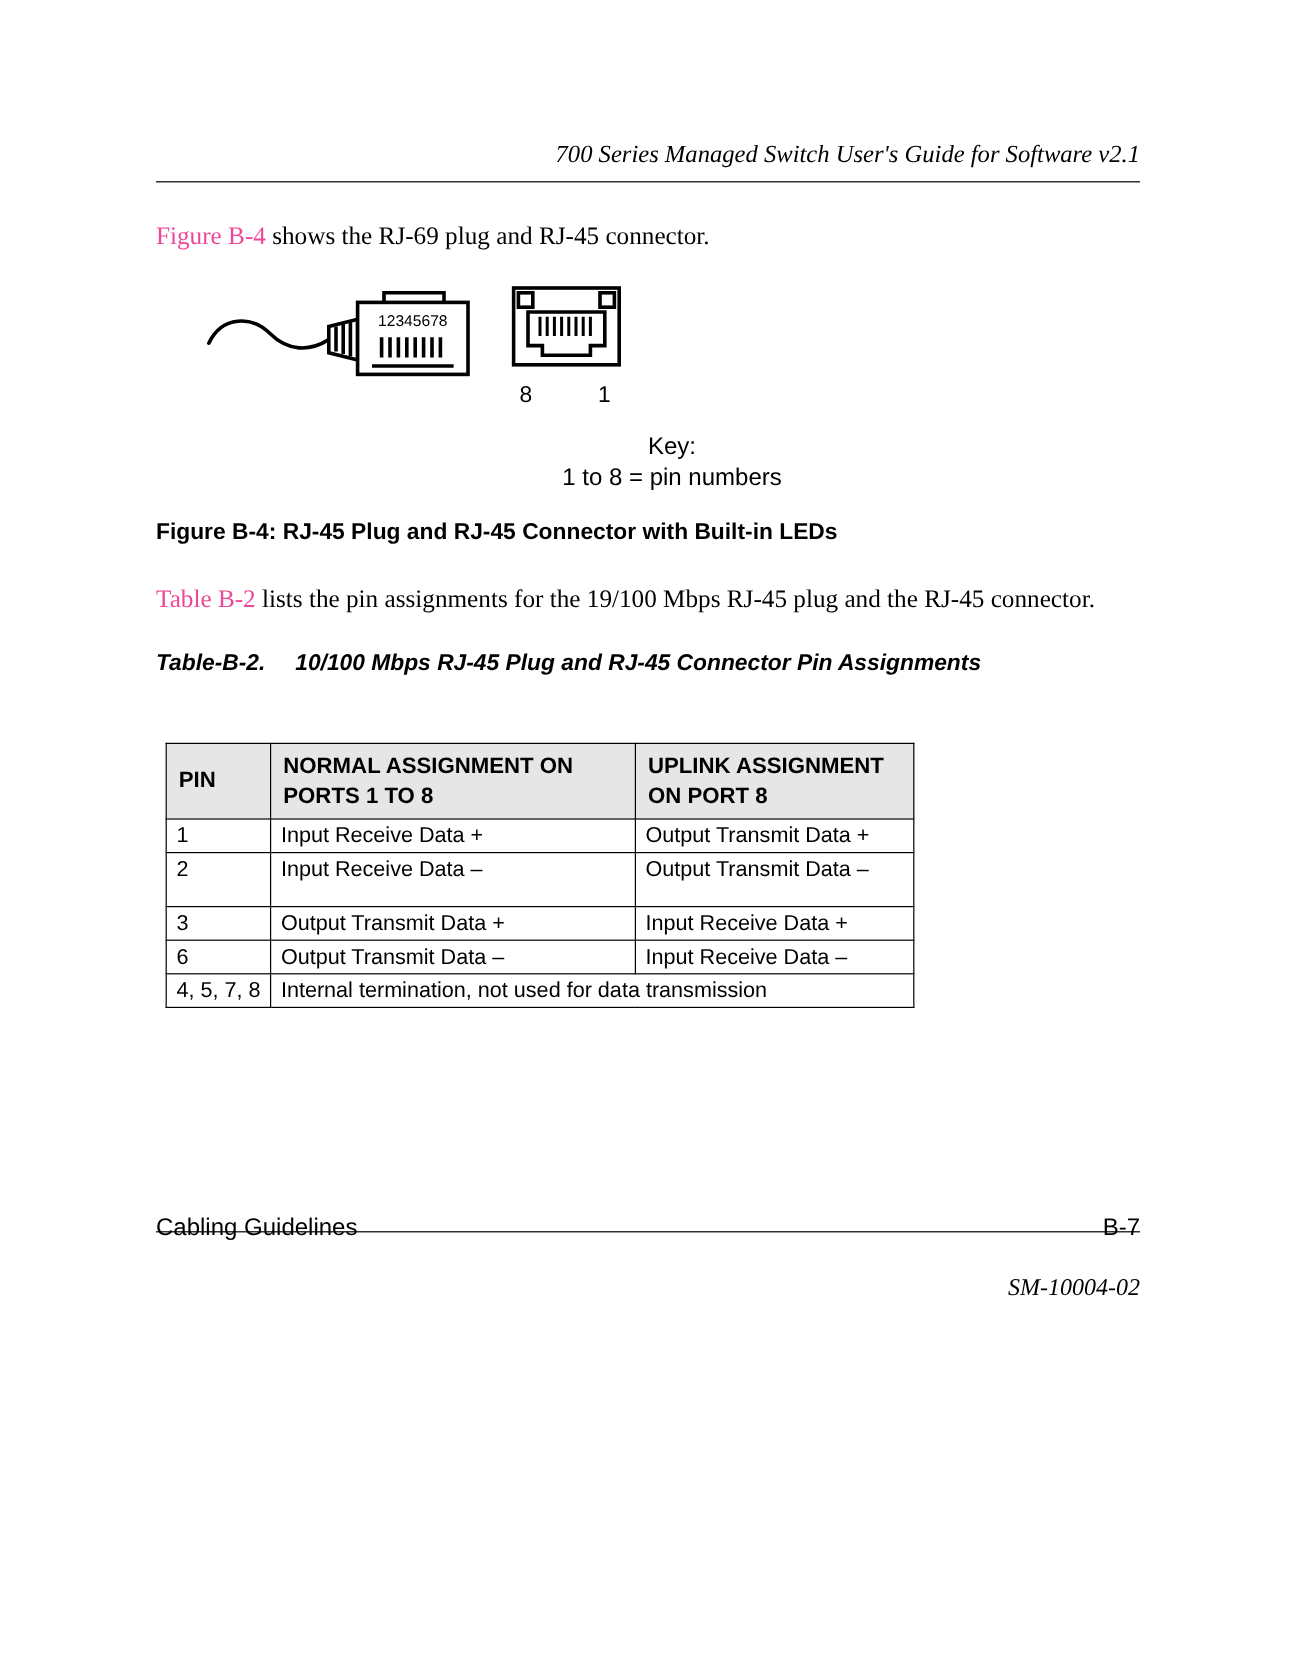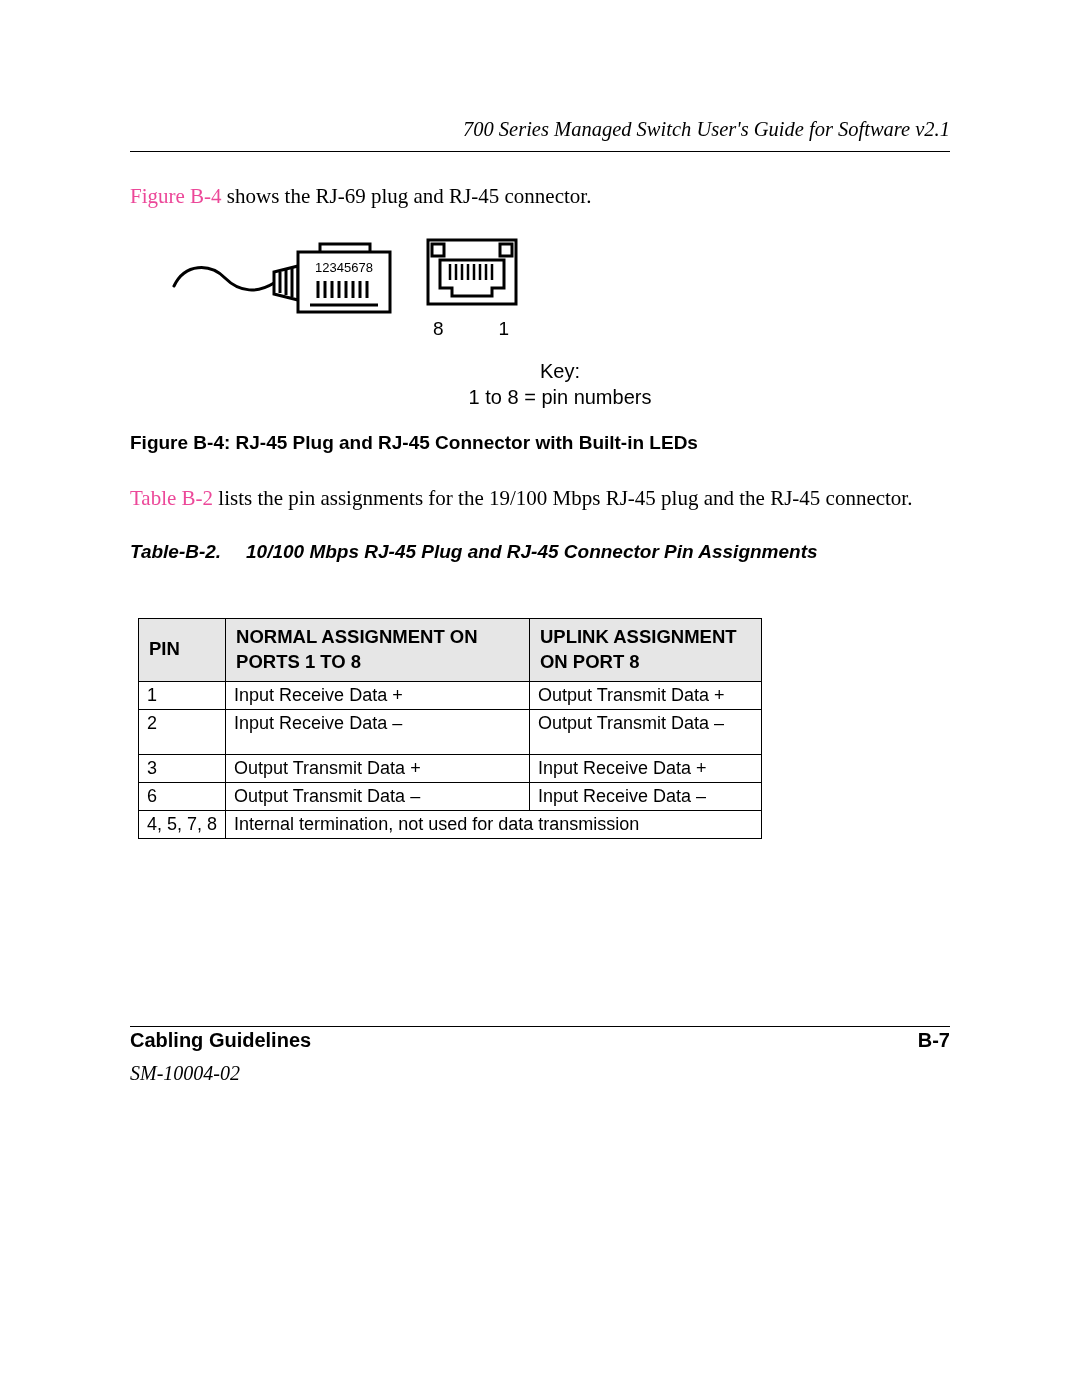--- a/index.html
+++ b/index.html
@@ -107,27 +107,26 @@
     bottom: 312px;
     left: 130px;
     right: 130px;
   }
   .foot-line {
     display: flex;
     justify-content: space-between;
     font-family: Arial, Helvetica, sans-serif;
     font-size: 20px;
     margin-top: 8px;
-    font-weight: bold;
   }
   .doc-id {
-    text-align: left;
+    text-align: right;
     font-style: italic;
     font-size: 20px;
-    margin-top: 10px;
+    margin-top: 27px;
     font-family: "Times New Roman", Times, serif;
   }
 
   
   .conn-labels {
     font-family: Arial, Helvetica, sans-serif;
     font-size: 19px;
     display: flex;
     justify-content: space-between;
     width: 76px;

